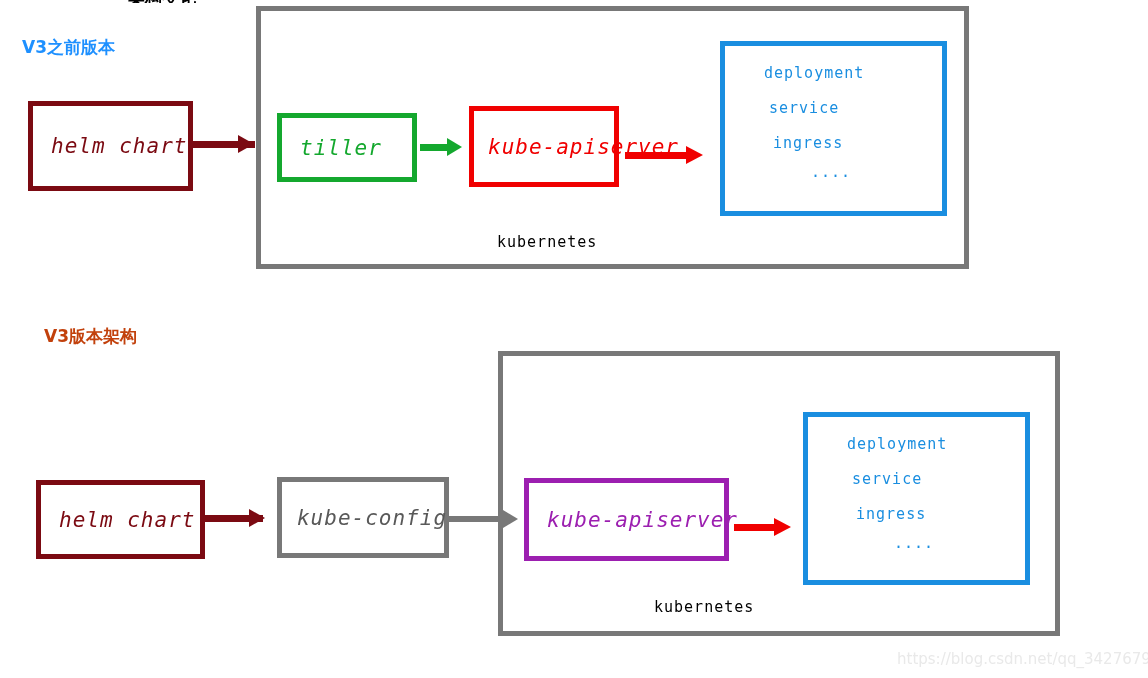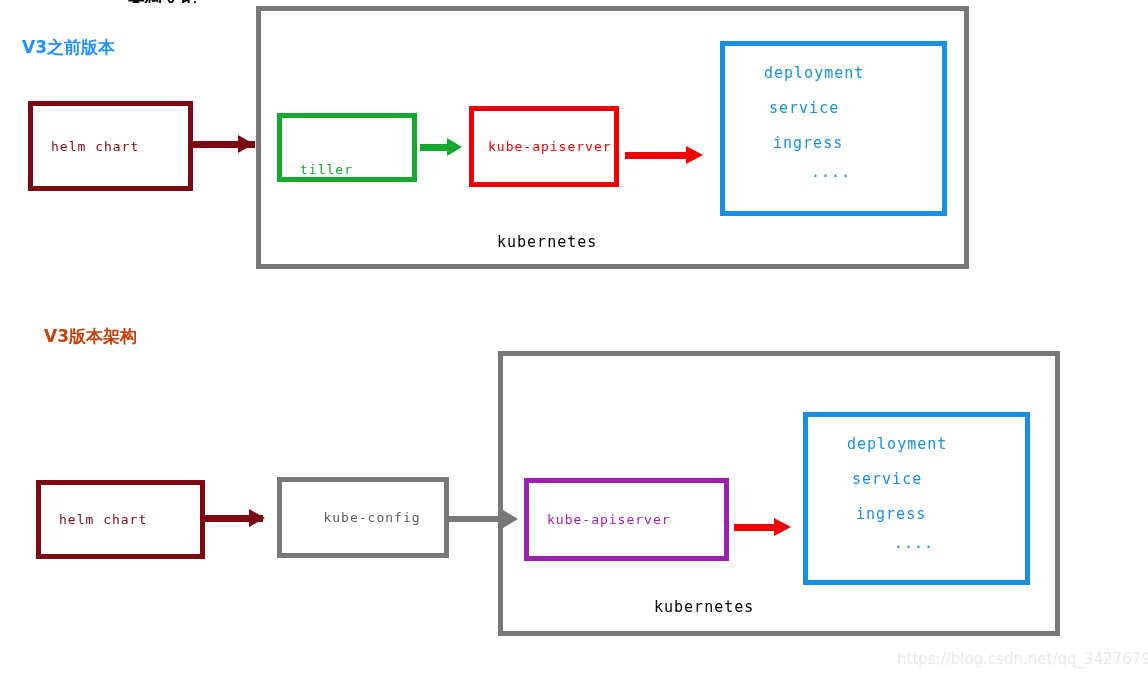--- a/index.html
+++ b/index.html
@@ -51,30 +51,31 @@
   
   .node {
     box-sizing: border-box;
     background: #ffffff;
     display: flex;
     align-items: center;
     justify-content: flex-start;
   }
   .node-label {
     font-family: "DejaVu Sans Mono", "Liberation Mono", monospace;
-    font-size: 13px;
+    font-size: 21px;
     letter-spacing: 1px;
     white-space: nowrap;
     padding-left: 18px;
+    font-style: italic;
   }
 
   .node-darkred { border: 5px solid #7b0a12; }
   .node-darkred .node-label { color: #7b0a12; }
 
-  .node-green { border: 5px solid #14a82e; align-items: flex-end; }
+  .node-green { border: 5px solid #14a82e; }
   .node-green .node-label { color: #14a82e; }
 
   .node-red { border: 5px solid #f00000; }
   .node-red .node-label { color: #f00000; }
 
   .node-gray { border: 5px solid #787878; justify-content: center; }
   .node-gray .node-label { color: #595959; }
 
   .node-purple { border: 5px solid #9c1fb0; }
   .node-purple .node-label { color: #9c1fb0; }

